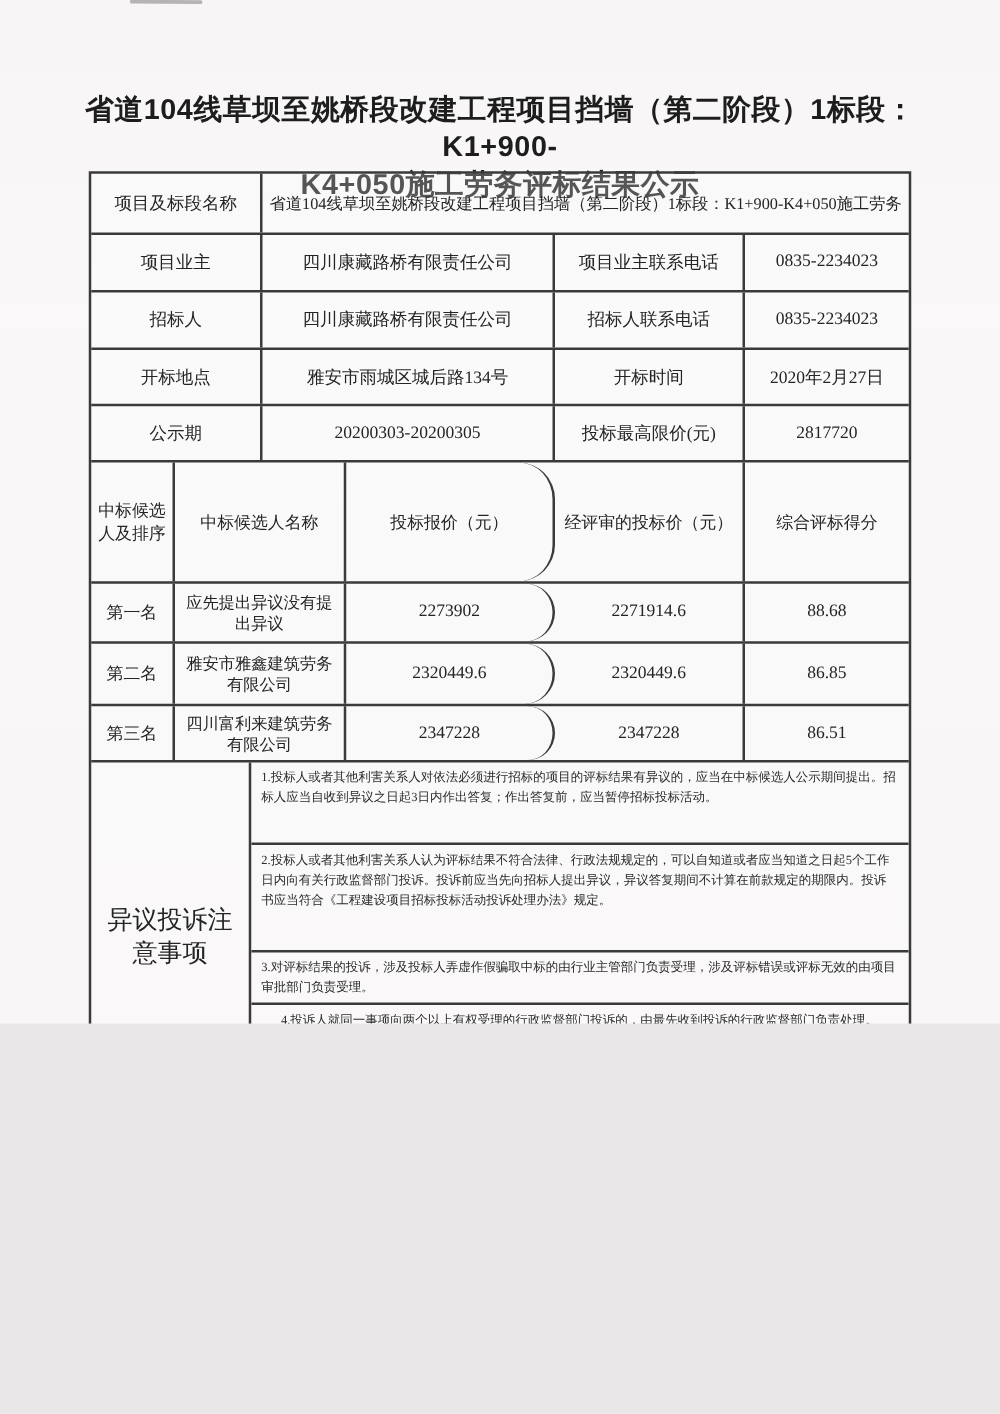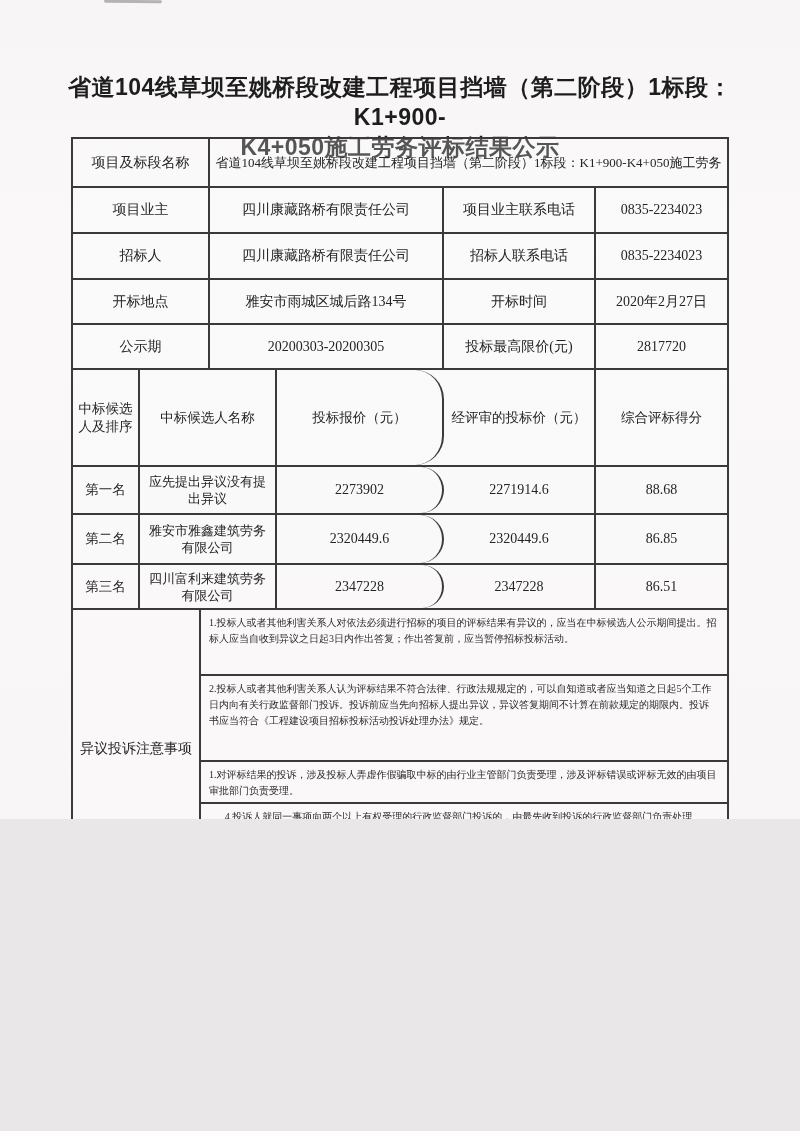--- a/index.html
+++ b/index.html
@@ -56,21 +56,21 @@
   .c-name{width:137px;font-size:13px;line-height:17px;}
   .c-bid{width:167px;border-radius:29px;}
   .c-eval{width:152px;}
   .c-score{flex:1;}
   .hdr .cell{font-size:13.5px;line-height:18px;}
   
   .h49{height:49px;} .h46{height:46px;} .h45{height:45px;}
   .h97{height:97px;} .h48{height:48px;} .h50{height:50px;} .h45b{height:45px;}
   .h56{height:56px;}
   
-  .notes-label{width:128px;font-size:14px;}
+  .notes-label{width:128px;font-size:20px;}
   .notes-body{flex:1;display:flex;flex-direction:column;border-right:none;padding:0;}
   .note{
     box-sizing:border-box;
     border-bottom:2px solid var(--line);
     font-size:10px;line-height:16px;
     text-align:left;
     padding:5px 9px 0 8px;
     color:#2a2a2a;
     overflow:hidden;
   }
@@ -165,21 +165,21 @@
       <div class="cell c-bid">2347228</div>
       <div class="cell c-eval">2347228</div>
       <div class="cell c-score">86.51</div>
     </div>
 
     <div class="row">
       <div class="cell notes-label">异议投诉注意事项</div>
       <div class="cell notes-body">
         <div class="note n1">1.投标人或者其他利害关系人对依法必须进行招标的项目的评标结果有异议的，应当在中标候选人公示期间提出。招标人应当自收到异议之日起3日内作出答复；作出答复前，应当暂停招标投标活动。</div>
         <div class="note n2">2.投标人或者其他利害关系人认为评标结果不符合法律、行政法规规定的，可以自知道或者应当知道之日起5个工作日内向有关行政监督部门投诉。投诉前应当先向招标人提出异议，异议答复期间不计算在前款规定的期限内。投诉书应当符合《工程建设项目招标投标活动投诉处理办法》规定。</div>
-        <div class="note n3">1.对评标结果的投诉，涉及投标人弄虚作假骗取中标的由行业主管部门负责受理，涉及评标错误或评标无效的由项目审批部门负责受理。</div>
+        <div class="note n3">3.对评标结果的投诉，涉及投标人弄虚作假骗取中标的由行业主管部门负责受理，涉及评标错误或评标无效的由项目审批部门负责受理。</div>
         <div class="note n4">4.投诉人就同一事项向两个以上有权受理的行政监督部门投诉的，由最先收到投诉的行政监督部门负责处理。</div>
         <div class="note n6">6.投诉人故意捏造事实、伪造证明材料或者以非法手段取得证明材料进行投诉，给他人造成损失的，依法承担赔偿责任。</div>
       </div>
     </div>
 
     <div class="row h56 last">
       <div class="cell sig-row" style="flex:1;border-right:none;text-align:center;">招标人主要负责人签字、盖章：</div>
     </div>
 
   </div>

